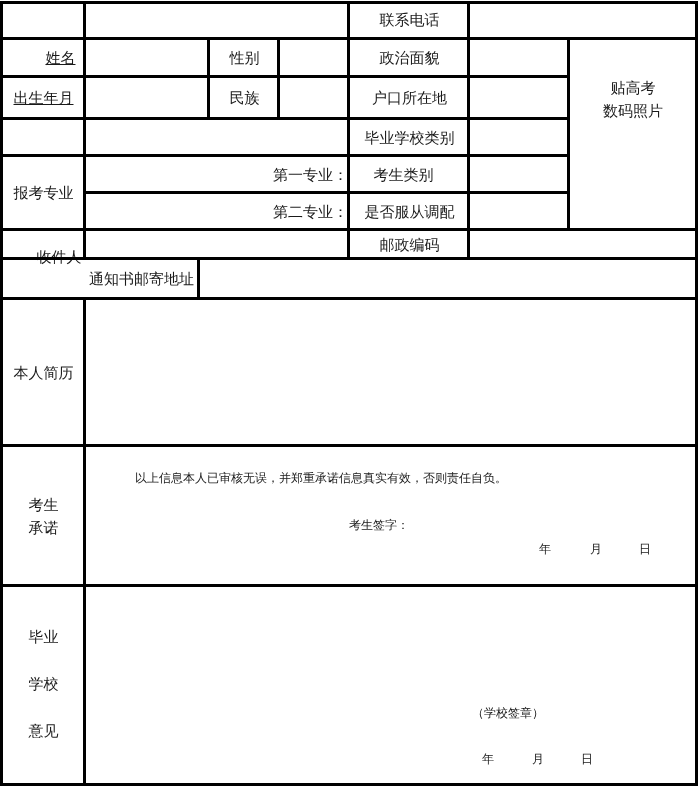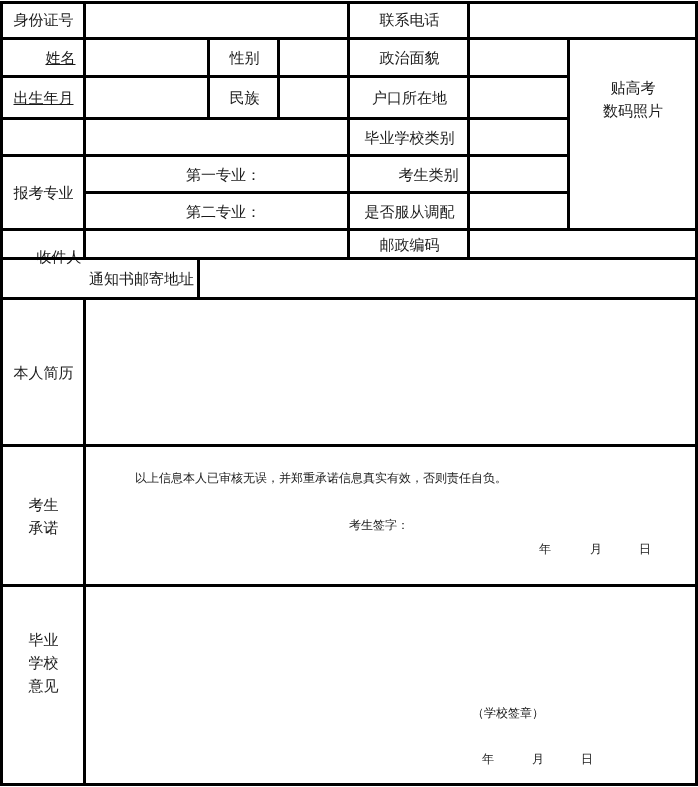--- a/index.html
+++ b/index.html
@@ -4,31 +4,30 @@
 <style>
   html, body { margin: 0; padding: 0; background: #ffffff; }
   body { width: 698px; height: 787px; position: relative; overflow: hidden;
          font-family: "DejaVu Serif", "Liberation Serif", serif; color: #1a1a1a; }
   .form { position: absolute; left: 0; top: 0; width: 698px; height: 787px; }
   .cell { position: absolute; box-sizing: border-box; display: flex;
           align-items: center; justify-content: center; font-size: 15px;
           text-align: center; line-height: 1.4; }
   .hl { position: absolute; height: 3px; background: #000; }
   .vl { position: absolute; width: 3px; background: #000; }
-  .left { justify-content: center; padding-left: 12px; }
+  .left { justify-content: flex-end; padding-left: 12px; }
   .input { cursor: text; }
   .vtext { flex-direction: column; line-height: 23px; }
   .abs { position: absolute; font-size: 12px; white-space: pre; }
 </style>
 </head>
 <body>
 
 <div class="form">
 
-  <div class="cell" style="left:3px;top:3px;width:81px;height:35px;">身份证号</div>
   <div class="cell input" style="left:87px;top:3px;width:261px;height:35px;"></div>
   <div class="cell" style="left:351px;top:3px;width:117px;height:35px;">联系电话</div>
   <div class="cell input" style="left:471px;top:3px;width:224px;height:35px;"></div>
 
   <div class="cell" style="left:20px;top:41px;width:81px;height:35px;text-decoration:underline;">姓名</div>
   <div class="cell input" style="left:87px;top:41px;width:121px;height:35px;"></div>
   <div class="cell" style="left:211px;top:41px;width:67px;height:35px;">性别</div>
   <div class="cell input" style="left:281px;top:41px;width:67px;height:35px;"></div>
   <div class="cell" style="left:351px;top:41px;width:117px;height:35px;">政治面貌</div>
   <div class="cell input" style="left:471px;top:41px;width:97px;height:35px;"></div>
@@ -49,21 +48,21 @@
   <div class="cell" style="left:351px;top:121px;width:117px;height:34px;">毕业学校类别</div>
   <div class="cell input" style="left:471px;top:121px;width:97px;height:34px;"></div>
 
   <div class="cell" style="left:3px;top:158px;width:81px;height:71px;">报考专业</div>
   <div class="cell left input" style="left:87px;top:158px;width:261px;height:34px;">
     <span>第一专业：</span>
   </div>
   <div class="cell left input" style="left:87px;top:195px;width:261px;height:34px;">
     <span>第二专业：</span>
   </div>
-  <div class="cell" style="left:355px;top:158px;width:117px;height:34px;padding-left:30px;">考生类别</div>
+  <div class="cell" style="left:330px;top:158px;width:117px;height:34px;padding-left:30px;">考生类别</div>
   <div class="cell input" style="left:471px;top:158px;width:97px;height:34px;"></div>
   <div class="cell" style="left:351px;top:195px;width:117px;height:34px;">是否服从调配</div>
   <div class="cell input" style="left:471px;top:195px;width:97px;height:34px;"></div>
 
   <div class="cell" style="left:3px;top:244px;width:81px;height:26px;padding-left:31px;">收件人</div>
   <div class="cell input" style="left:87px;top:232px;width:261px;height:26px;"></div>
   <div class="cell" style="left:351px;top:232px;width:117px;height:26px;text-align:right;">邮政编码</div>
   <div class="cell input" style="left:471px;top:232px;width:224px;height:26px;"></div>
 
   <div class="cell" style="left:3px;top:261px;width:195px;height:37px;margin-left:41px;">通知书邮寄地址</div>
@@ -76,21 +75,21 @@
     <span>考生</span>
     <span>承诺</span>
   </div>
   <div class="abs" style="left:135px;top:470px;">以上信息本人已审核无误，并郑重承诺信息真实有效，否则责任自负。</div>
   <div class="abs" style="left:349px;top:517px;">考生签字：</div>
   <div class="abs input" style="left:430px;top:512px;width:200px;height:24px;"></div>
   <div class="abs" style="left:539px;top:541px;">年</div>
   <div class="abs" style="left:590px;top:541px;">月</div>
   <div class="abs" style="left:639px;top:541px;">日</div>
 
-  <div class="cell vtext" style="left:3px;top:567px;width:81px;height:196px;padding-bottom:4px;">
+  <div class="cell vtext" style="left:3px;top:588px;width:81px;height:196px;padding-bottom:4px;gap:24px;">
     <span>毕业</span>
     <span>学校</span>
     <span>意见</span>
   </div>
   <div class="abs input" style="left:87px;top:588px;width:608px;height:110px;"></div>
   <div class="abs" style="left:472px;top:705px;">（学校签章）</div>
   <div class="abs" style="left:482px;top:751px;">年</div>
   <div class="abs" style="left:532px;top:751px;">月</div>
   <div class="abs" style="left:581px;top:751px;">日</div>
 

